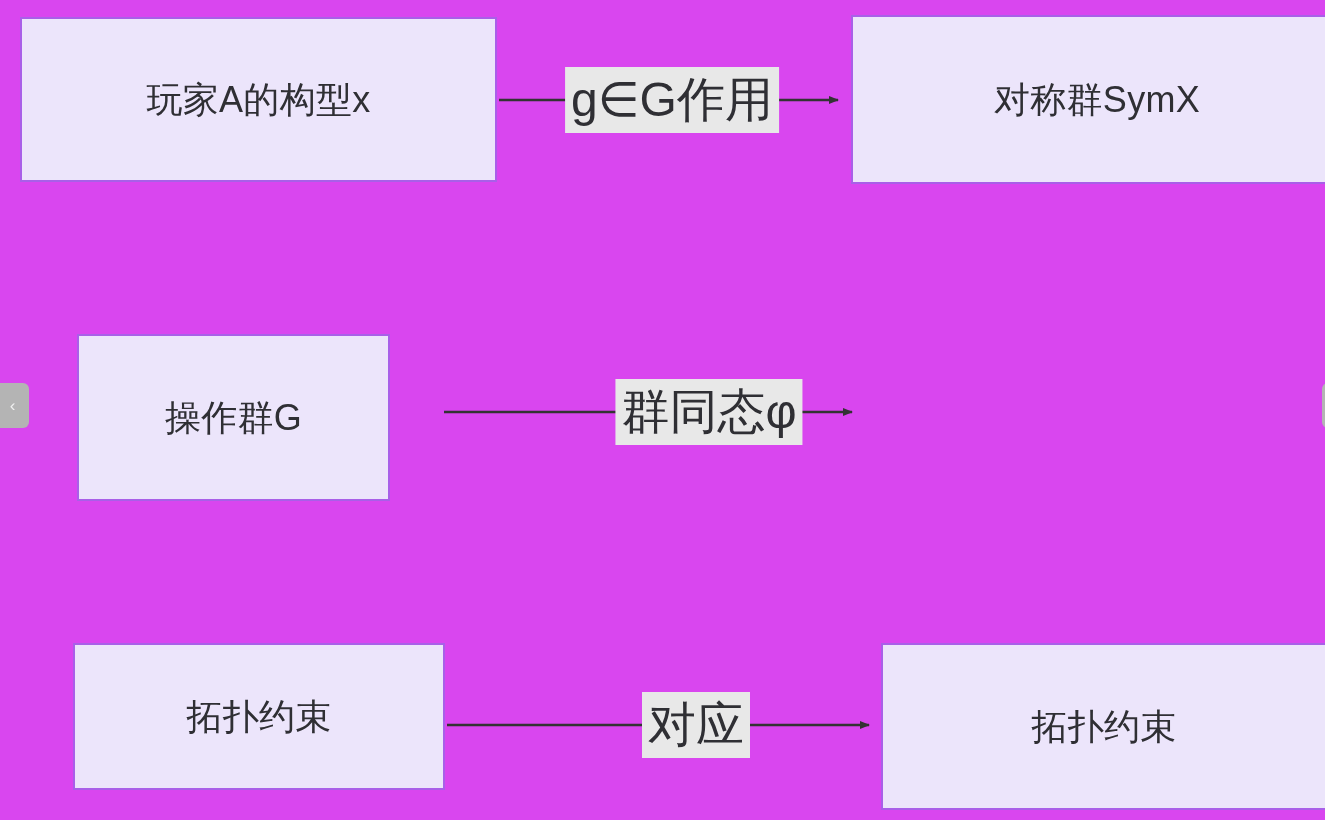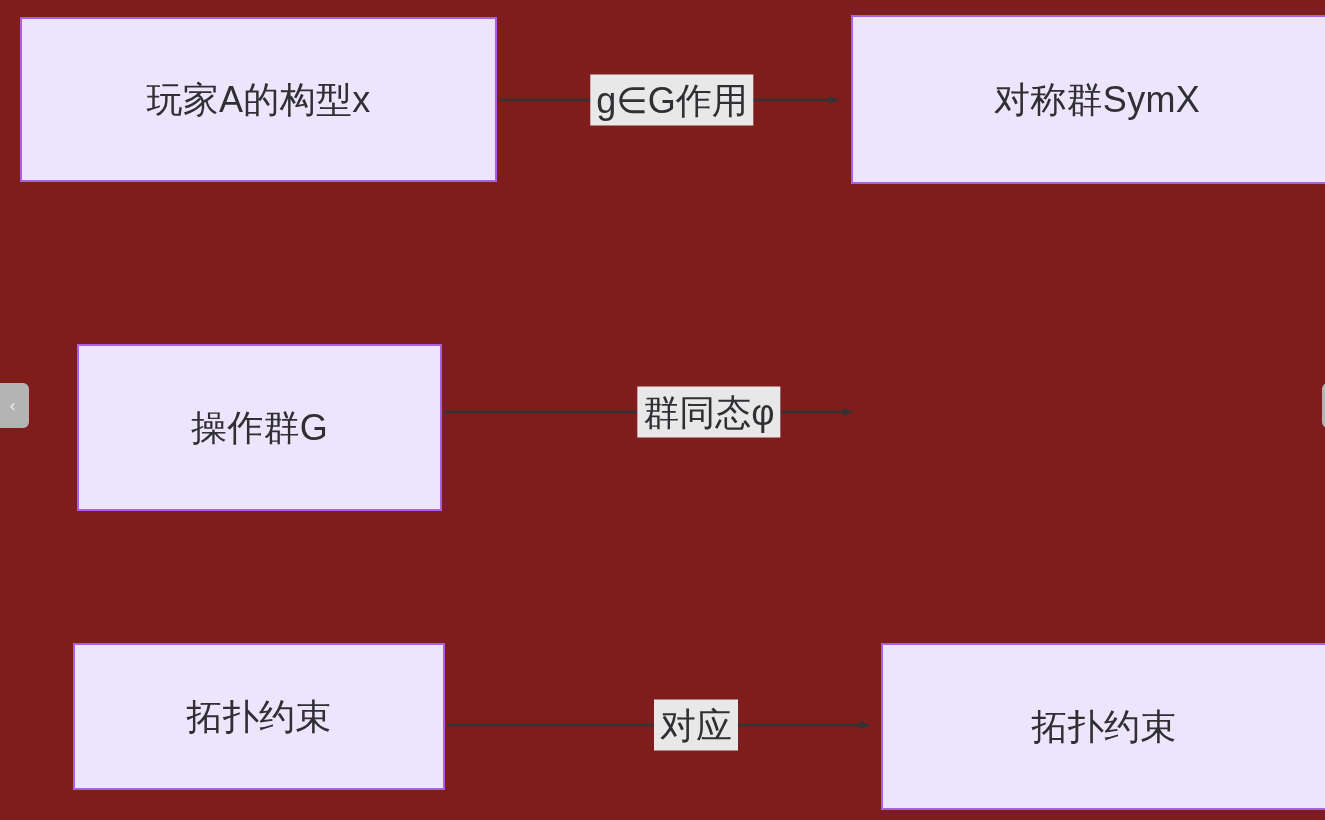--- a/index.html
+++ b/index.html
@@ -9,21 +9,21 @@
     background: #ffffff;
   }
   body {
     font-family: "Liberation Sans", "DejaVu Sans", sans-serif;
   }
   #stage {
     position: relative;
     width: 1325px;
     height: 820px;
     overflow: hidden;
-    background: #7f1d1d;
+    background: #d946ef;
   }
   .node {
     position: absolute;
     box-sizing: border-box;
     background: #ece5fb;
     border: 2px solid #a95fe8;
     display: flex;
     align-items: center;
     justify-content: center;
     color: #2f2f34;
@@ -33,40 +33,40 @@
     white-space: nowrap;
   }
   .node .node-label {
     display: block;
     padding: 0 8px;
   }
 
   
   #n-a  { left: 20px;  top: 17px;  width: 477px; height: 165px; }
   #n-b  { left: 851px; top: 15px;  width: 492px; height: 169px; }
-  #n-g  { left: 77px;  top: 344px; width: 365px; height: 167px; }
+  #n-g  { left: 77px;  top: 334px; width: 313px; height: 167px; }
   #n-sx { left: 864px; top: 331px; width: 454px; height: 167px; }
   #n-t  { left: 73px;  top: 643px; width: 372px; height: 147px; }
   #n-i  { left: 881px; top: 643px; width: 446px; height: 167px; }
 
   
   #edges {
     position: absolute;
     left: 0; top: 0;
     width: 1325px;
     height: 820px;
     pointer-events: none;
   }
 
   
   .edge-label {
     position: absolute;
     background: #e8e8e8;
     color: #2f2f34;
-    font-size: 36px;
+    font-size: 48px;
     line-height: 1.25;
     padding: 3px 6px;
     white-space: nowrap;
     transform: translate(-50%, -50%);
   }
   #el-1 { left: 672px; top: 100px; }
   #el-2 { left: 673px; top: 412px; margin-left: 36px; }
   #el-3 { left: 696px; top: 725px; }
 
   

